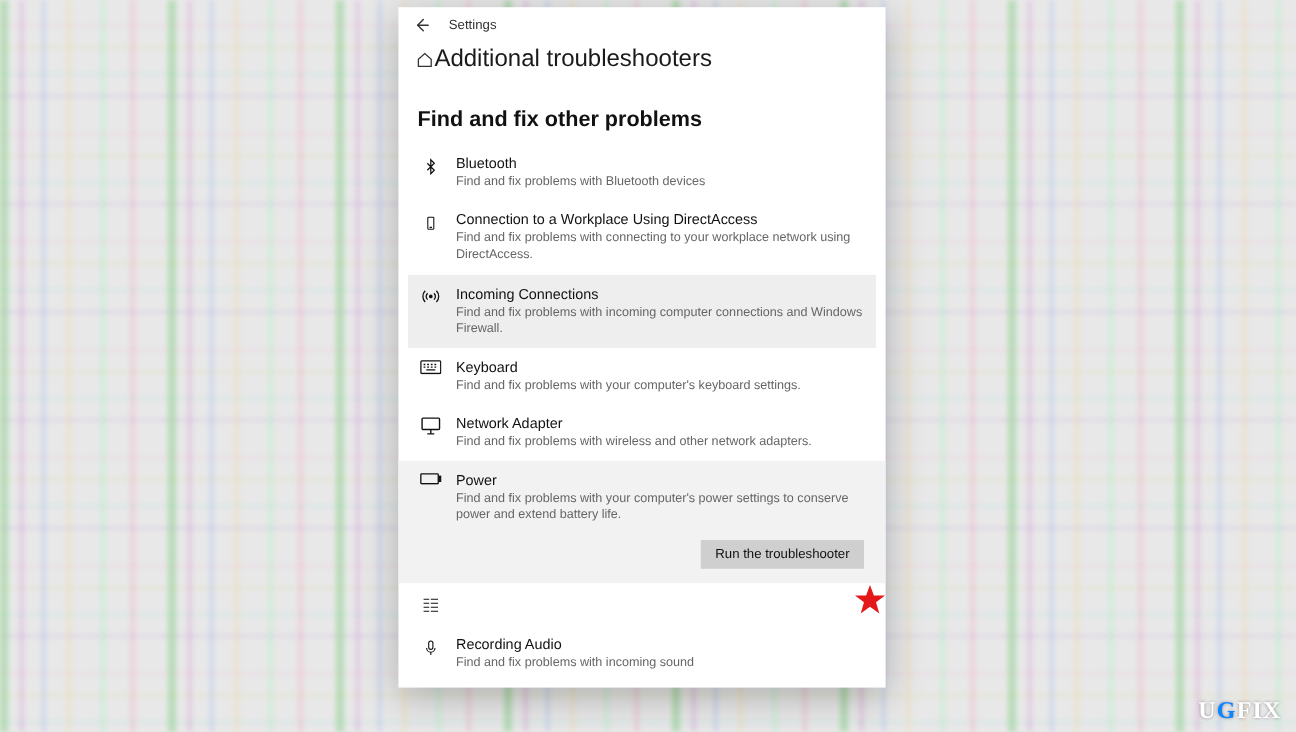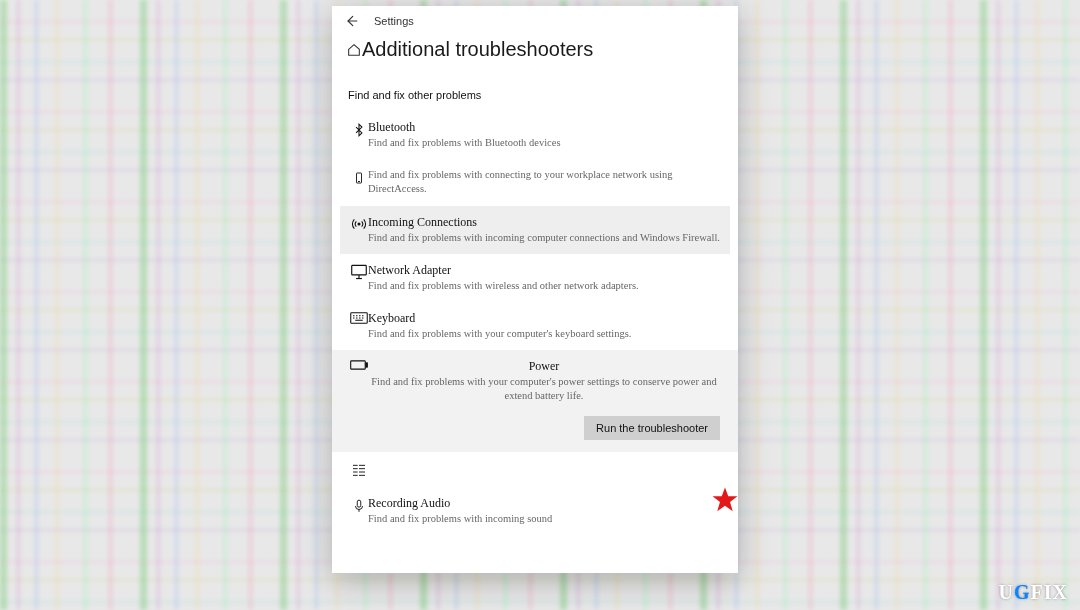--- a/index.html
+++ b/index.html
@@ -67,33 +67,32 @@
       align-items: center;
       padding: 8px 14px 6px 14px;
     }
     .home-icon { width: 16px; height: 16px; display:flex;align-items:center;justify-content:center;}
     .page-title {
       font-size: 20px;
       font-weight: 400;
       color: #1a1a1a;
     }
     .section-h {
-      font-size: 11px;
-      font-weight: 400;
+      font-size: 18px;
+      font-weight: 700;
       padding: 22px 16px 10px 16px;
       color: #111;
     }
     .list { padding: 0 8px; }
     .item {
       display: flex;
-      gap: 0;
+      gap: 12px;
       padding: 9px 10px;
       cursor: pointer;
       border-radius: 0;
-      font-family: Liberation Serif, serif;
     }
     .item.hover { background: #eeeeee; }
     .item .icon {
       width: 18px;
       flex: 0 0 18px;
       display: flex;
       align-items: flex-start;
       justify-content: center;
       padding-top: 1px;
       color: #111;
@@ -182,48 +181,35 @@
     </div>
 
     <div class="item">
       <div class="icon">
         <svg width="12" height="18" viewBox="0 0 24 24" fill="none" stroke="#111" stroke-width="1.8">
           <rect x="7" y="2" width="10" height="20" rx="1"></rect>
           <line x1="10" y1="19" x2="14" y2="19"></line>
         </svg>
       </div>
       <div class="txt">
+        <div class="label">Connection to a Workplace Using DirectAccess</div>
         <div class="desc">Find and fix problems with connecting to your workplace network using DirectAccess.</div>
       </div>
     </div>
 
     <div class="item hover">
       <div class="icon">
         <svg width="18" height="16" viewBox="0 0 24 24" fill="none" stroke="#111" stroke-width="1.6">
           <path d="M5 5 a10 10 0 0 0 0 14 M8 8 a6 6 0 0 0 0 8 M19 5 a10 10 0 0 1 0 14 M16 8 a6 6 0 0 1 0 8"></path>
           <circle cx="12" cy="12" r="1.5" fill="#111"></circle>
         </svg>
       </div>
       <div class="txt">
         <div class="label">Incoming Connections</div>
         <div class="desc">Find and fix problems with incoming computer connections and Windows Firewall.</div>
-      </div>
-    </div>
-
-    <div class="item">
-      <div class="icon">
-        <svg width="18" height="16" viewBox="0 0 24 22" fill="none" stroke="#111" stroke-width="1.6">
-          <rect x="2" y="2" width="20" height="13" rx="1"></rect>
-          <line x1="8" y1="20" x2="16" y2="20"></line>
-          <line x1="12" y1="15" x2="12" y2="20"></line>
-        </svg>
-      </div>
-      <div class="txt">
-        <div class="label">Network Adapter</div>
-        <div class="desc">Find and fix problems with wireless and other network adapters.</div>
       </div>
     </div>
 
     <div class="item">
       <div class="icon">
         <svg width="18" height="12" viewBox="0 0 24 16" fill="none" stroke="#111" stroke-width="1.4">
           <rect x="1" y="1" width="22" height="14" rx="1"></rect>
           <line x1="4" y1="5" x2="6" y2="5"></line>
             <line x1="8" y1="5" x2="10" y2="5"></line>
             <line x1="12" y1="5" x2="14" y2="5"></line>
@@ -234,22 +220,36 @@
             <line x1="16" y1="8" x2="18" y2="8"></line>
           <line x1="7" y1="11" x2="17" y2="11"></line>
         </svg>
       </div>
       <div class="txt">
         <div class="label">Keyboard</div>
         <div class="desc">Find and fix problems with your computer's keyboard settings.</div>
       </div>
     </div>
 
+    <div class="item">
+      <div class="icon">
+        <svg width="18" height="16" viewBox="0 0 24 22" fill="none" stroke="#111" stroke-width="1.6">
+          <rect x="2" y="2" width="20" height="13" rx="1"></rect>
+          <line x1="8" y1="20" x2="16" y2="20"></line>
+          <line x1="12" y1="15" x2="12" y2="20"></line>
+        </svg>
+      </div>
+      <div class="txt">
+        <div class="label">Network Adapter</div>
+        <div class="desc">Find and fix problems with wireless and other network adapters.</div>
+      </div>
+    </div>
+
     <div class="selected-block">
-      <div class="item" style="background:transparent;text-align:center;">
+      <div class="item" style="background:transparent;">
         <div class="icon">
           <svg width="18" height="10" viewBox="0 0 26 14" fill="none" stroke="#111" stroke-width="1.6">
             <rect x="1" y="1" width="21" height="12" rx="1"></rect>
             <rect x="23" y="4" width="2" height="6" fill="#111"></rect>
           </svg>
         </div>
         <div class="txt">
           <div class="label">Power</div>
           <div class="desc">Find and fix problems with your computer's power settings to conserve power and extend battery life.</div>
         </div>

